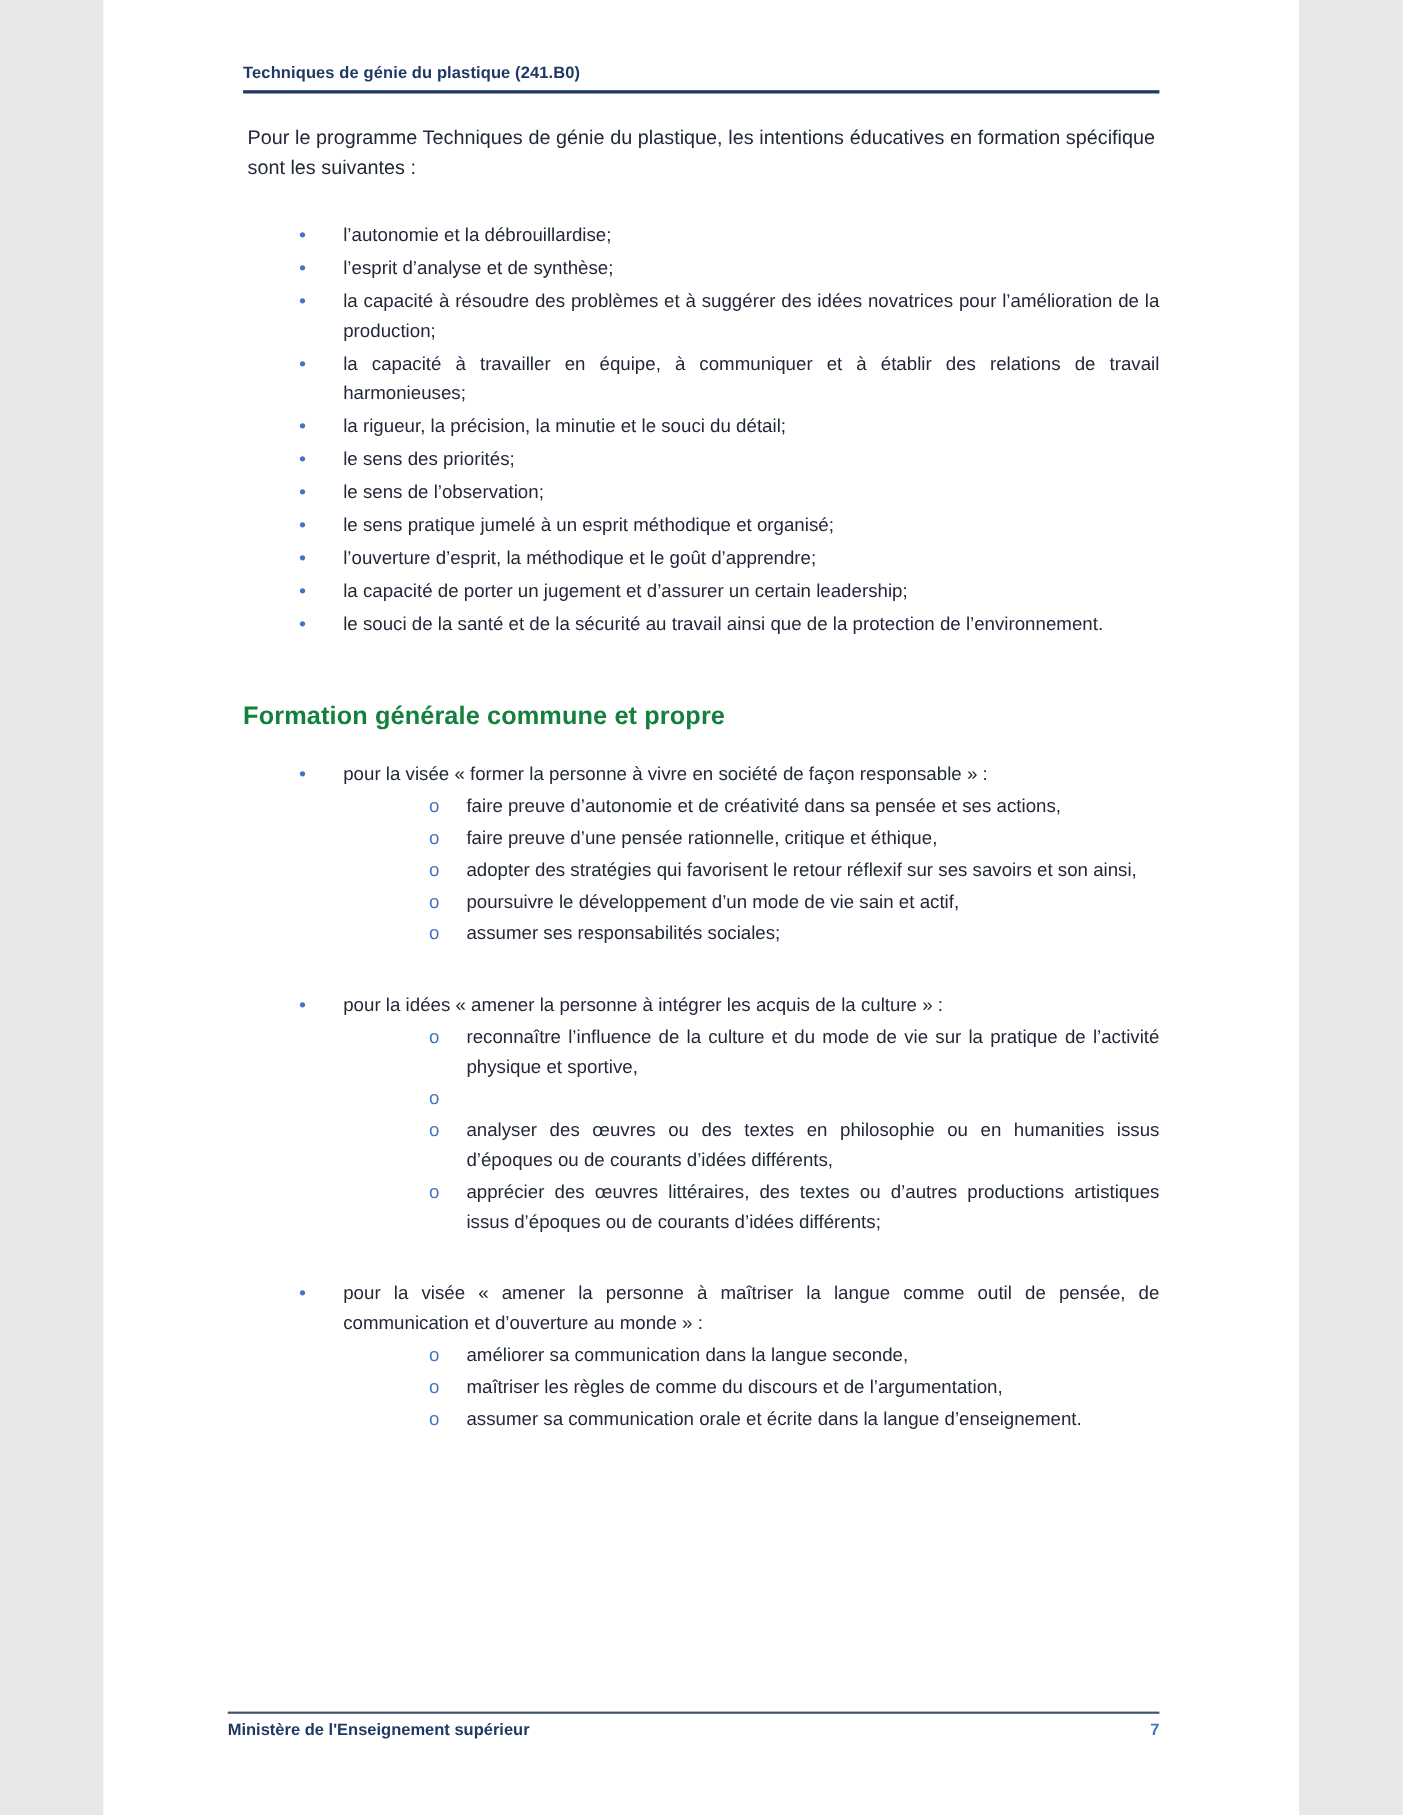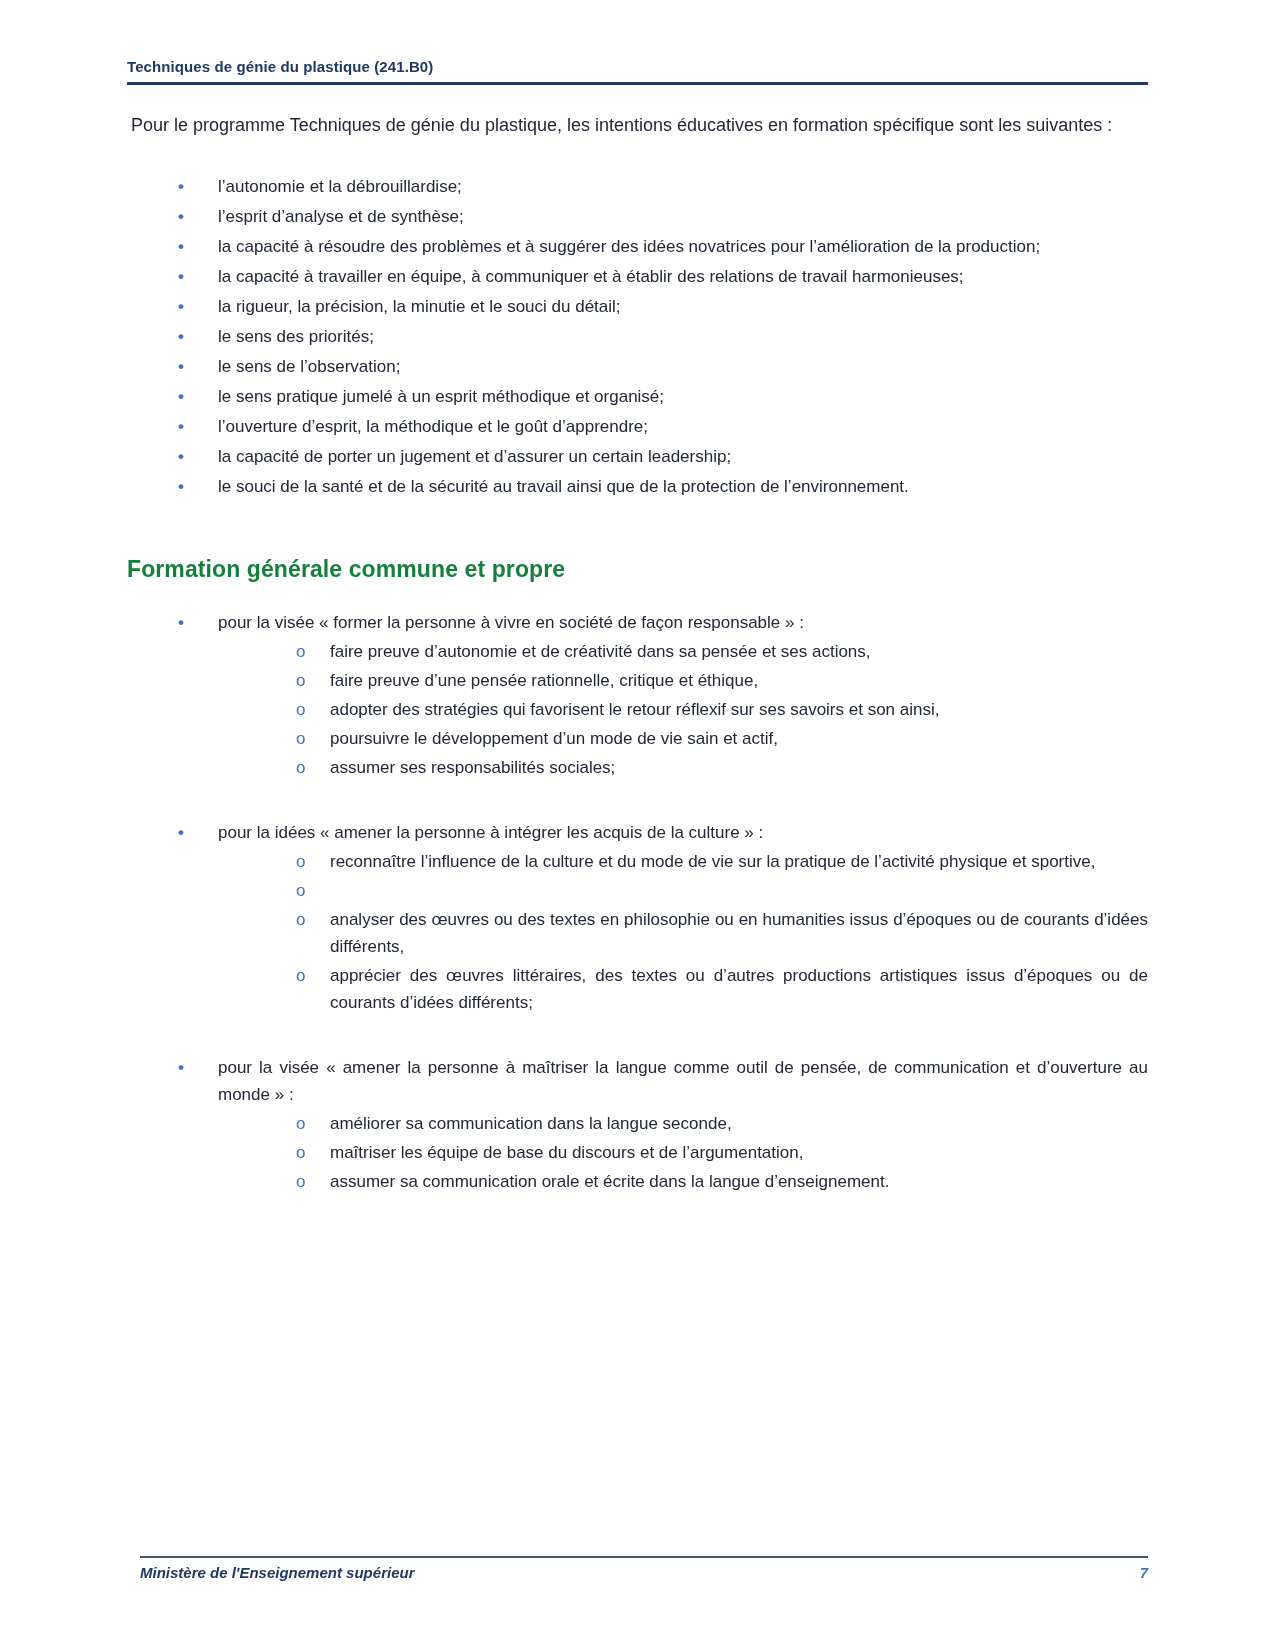--- a/index.html
+++ b/index.html
@@ -1,19 +1,19 @@
 <!DOCTYPE html>
 <html><head>
 <meta charset="utf-8">
 <style>
   * { box-sizing: border-box; }
   html, body { margin: 0; padding: 0; background: #e8e8e8; }
   .page {
     position: relative;
-    width: 1275px;
+    width: 1087px;
     height: 1650px;
     margin: 0 auto;
     background: #ffffff;
     font-family: "Liberation Sans", sans-serif;
     color: #222838;
     padding: 58px 127px 0 127px;
     overflow: hidden;
   }
   
   .header-title {
@@ -76,24 +76,23 @@
     margin-bottom: 2px;
   }
   .smk {
     flex: 0 0 34px;
     margin-left: 169px;
     color: #4472C4;
   }
   
   .footer {
     position: absolute;
-    left: 140px;
+    left: 113px;
     right: 127px;
     top: 1556px;
-    font-style: italic;
   }
   .footer-rule {
     border: none;
     border-top: 2px solid #44546A;
     margin: 0 0 6px 0;
   }
   .footer-row {
     display: flex;
     justify-content: space-between;
     align-items: baseline;
@@ -231,21 +230,21 @@
         <span class="mk">•</span>
         <span class="tx">pour la visée « amener la personne à maîtriser la langue comme outil de pensée, de communication et d’ouverture au monde » :</span>
       </div>
       <ul class="subs">
         <li>
           <span class="smk">o</span>
           <span class="tx">améliorer sa communication dans la langue seconde,</span>
         </li>
         <li>
           <span class="smk">o</span>
-          <span class="tx">maîtriser les équipe de base du discours et de l’argumentation,</span>
+          <span class="tx">maîtriser les règles de comme du discours et de l’argumentation,</span>
         </li>
         <li>
           <span class="smk">o</span>
           <span class="tx">assumer sa communication orale et écrite dans la langue d’enseignement.</span>
         </li>
       </ul>
     </div>
 
   </main>
 

